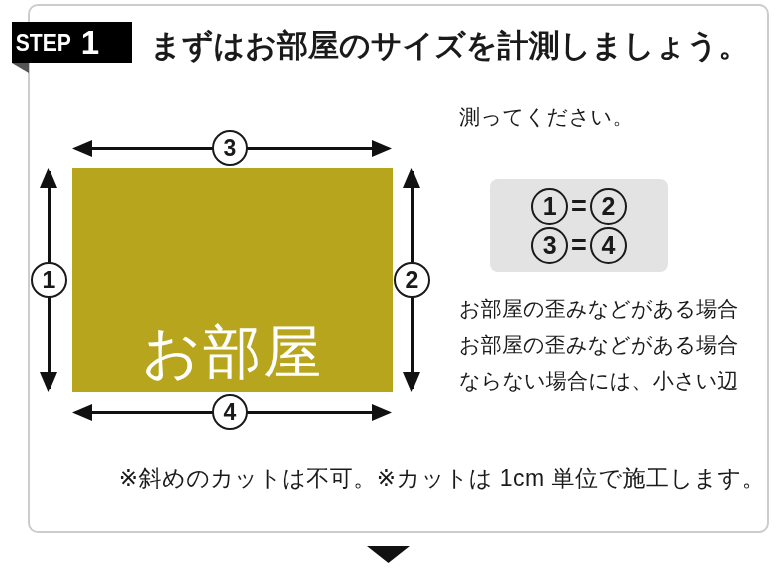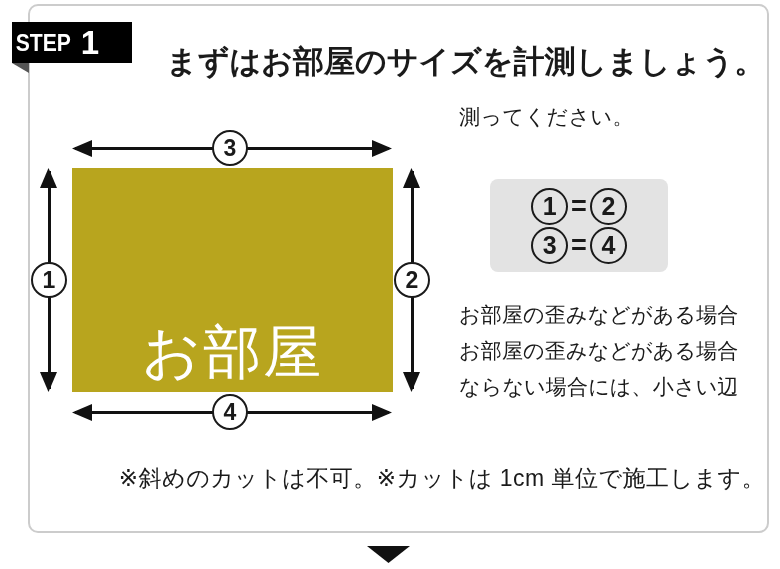--- a/index.html
+++ b/index.html
@@ -71,21 +71,21 @@
   }
   .eq-row{display:flex;align-items:center;gap:2px;}
   .eq-num{
     width:37px;height:37px;border-radius:50%;border:2px solid #1a1a1a;
     box-sizing:border-box;background:transparent;
     display:flex;align-items:center;justify-content:center;
     font-size:25px;font-weight:600;
   }
   .eq-sign{font-size:27px;font-weight:700;padding:0 1px;}
   .warp-text{
-    position:absolute;left:459px;top:297px;width:310px;
+    position:absolute;left:459px;top:291px;width:310px;
     font-size:21px;line-height:36px;letter-spacing:0.2px;
   }
   .caution{
     position:absolute;left:28px;top:463px;width:742px;text-align:center;
     font-size:23px;letter-spacing:0.5px;white-space:nowrap;margin-left:43px;
   }
   .down-triangle{
     position:absolute;left:367px;top:546px;width:43px;height:17px;
     background:#111111;clip-path:polygon(0 0,100% 0,50% 100%);
   }
@@ -94,21 +94,21 @@
 <body>
 
 <div class="panel"></div>
 
 <div class="badge">
   <span class="step-word">STEP</span>
   <span class="step-num">1</span>
 </div>
 <div class="badge-fold"></div>
 
-<h1 class="title" style="margin:16px;">まずはお部屋のサイズを計測しましょう。</h1>
+<h1 class="title" style="margin:0;">まずはお部屋のサイズを計測しましょう。</h1>
 
 <div class="room">
   <span class="room-label">お部屋</span>
 </div>
 
 <div class="arrow h-arrow arrow-top">
   <div class="h-line"></div>
   <div class="head head-left"></div>
   <div class="head head-right"></div>
   <div class="num-circle">3</div>

